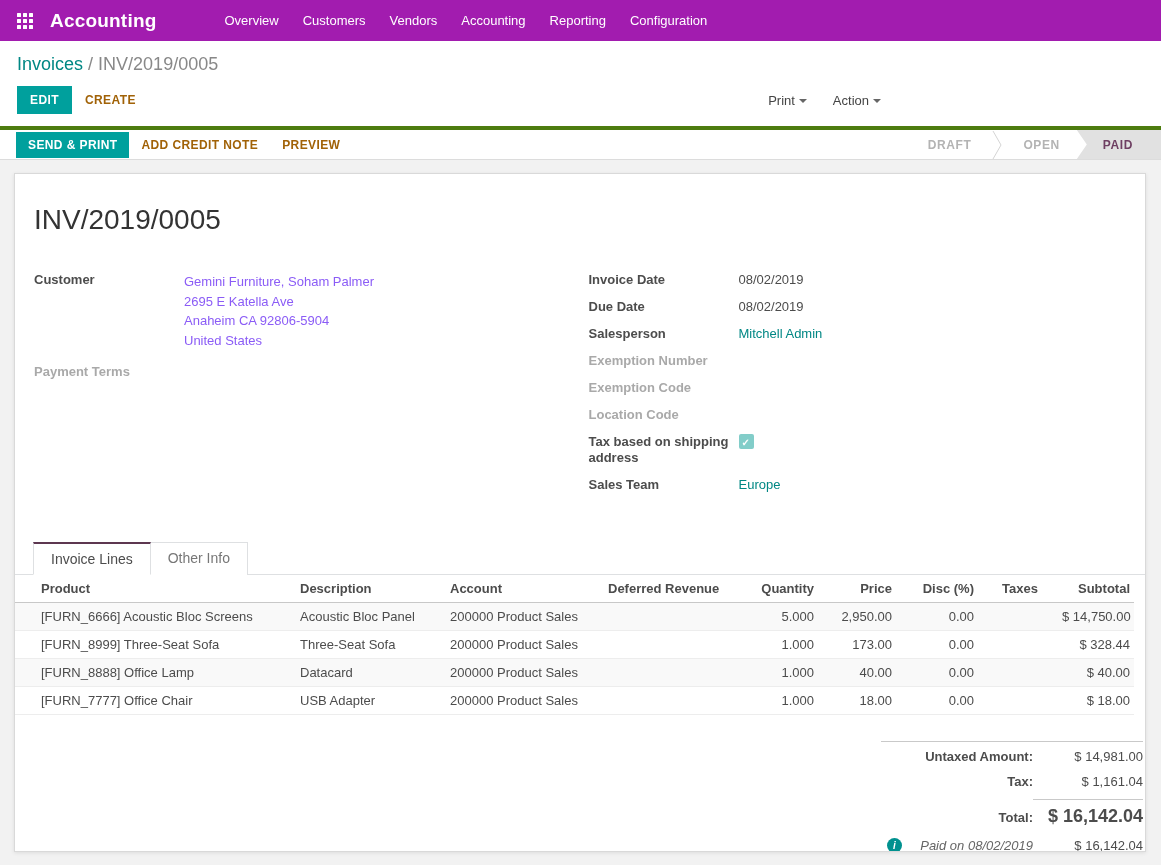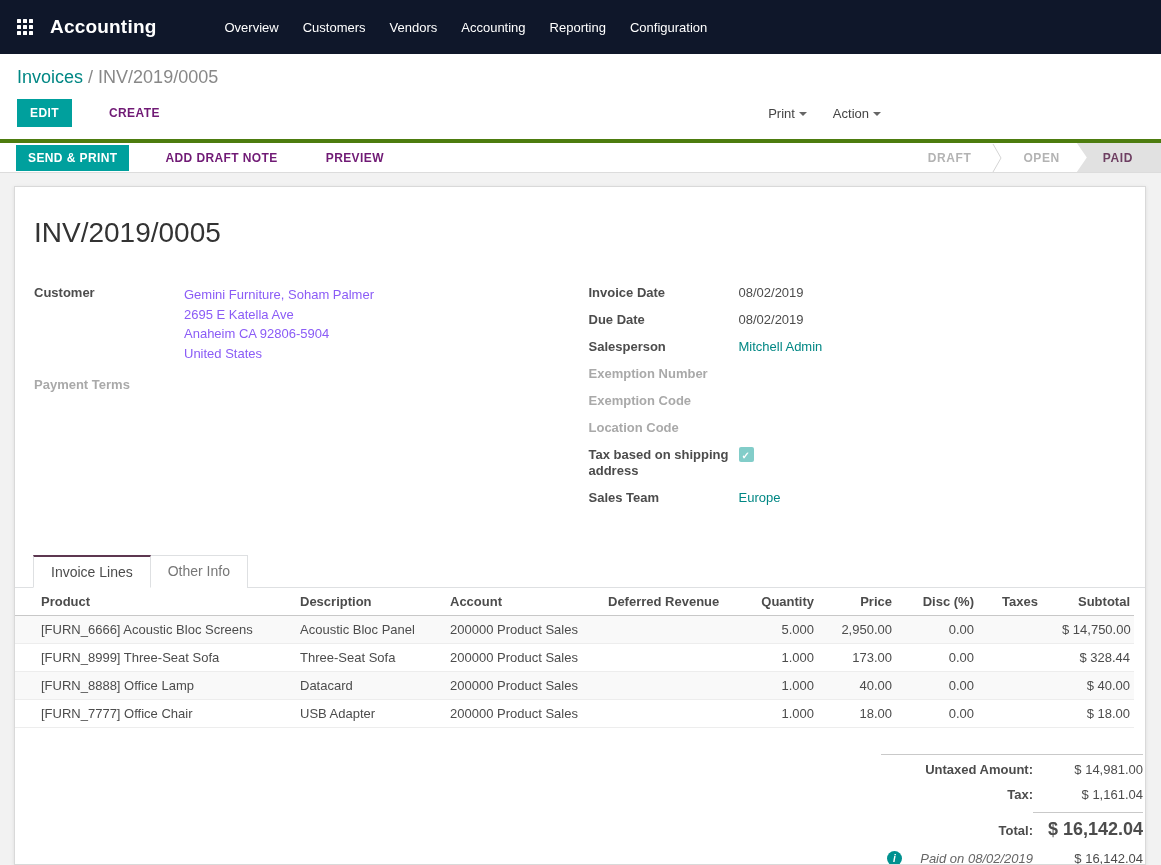--- a/index.html
+++ b/index.html
@@ -1,34 +1,34 @@
 <!DOCTYPE html>
 <html><head>
 <meta charset="utf-8">
 <style>
   * { box-sizing: border-box; margin: 0; padding: 0; }
   html,body { width:1161px; height:865px; overflow:hidden; }
   body { font-family:"Liberation Sans", sans-serif; background:#fff; color:#4c4c4c; }
 
   
-  .navbar { height:54px; background:#0f172a; display:flex; align-items:center; color:#fff; }
+  .navbar { height:41px; background:#a21caf; display:flex; align-items:center; color:#fff; }
   .apps-icon { display:grid; grid-template-columns:repeat(3,4px); grid-template-rows:repeat(3,4px); gap:2px; margin:0 17px 0 17px; cursor:pointer; }
   .apps-icon i { background:#fff; border-radius:0.5px; }
   .brand { font-size:19px; font-weight:bold; letter-spacing:0.2px; margin-right:56px; cursor:pointer; }
   .nav-menu { display:flex; font-size:13px; }
   .nav-menu .nav-item { padding:12px 12px; cursor:pointer; }
 
   
   .control-panel { padding:13px 16px 0 17px; height:85px; }
   .breadcrumb { font-size:18px; margin-bottom:11px; color:#888; }
   .breadcrumb .bc-link { color:#008784; cursor:pointer; }
   .cp-buttons { display:flex; align-items:center; }
   .btn { font-size:12px; font-weight:bold; letter-spacing:0.4px; border:none; cursor:pointer; background:none; }
   .btn-primary { background:#00A09D; color:#fff; padding:7px 13px; }
-  .btn-link { color:#701a75; padding:7px 13px;margin-left:24px; }
+  .btn-link { color:#a16207; padding:7px 13px; }
   .cp-right { margin-left:auto; margin-right:258px; display:flex; gap:14px; }
   .dropdown-toggle { font-size:13px; color:#444; background:none; border:none; cursor:pointer; padding:6px 6px; }
   .caret { display:inline-block; width:0; height:0; border-left:4px solid transparent; border-right:4px solid transparent; border-top:4px solid #666; margin-left:4px; vertical-align:middle; }
 
   
   .statusbar { height:34px; border-top:4px solid #4d7c0f; border-bottom:1px solid #dcdcdc; display:flex; align-items:center; padding-left:16px; background:#fff; }
   .statusbar .btn-primary { padding:6px 12px; }
   .statusbar .btn-link { padding:6px 12px; }
   .pipeline { margin-left:auto; display:flex; align-items:stretch; align-self:stretch; }
   .stage { display:flex; align-items:center; padding:0 21px; font-size:12px; font-weight:bold; letter-spacing:0.6px; color:#b3b3b3; cursor:pointer; }
@@ -117,21 +117,21 @@
     <button class="btn btn-link">CREATE</button>
     <div class="cp-right">
       <button class="dropdown-toggle"><span>Print</span><span class="caret"></span></button>
       <button class="dropdown-toggle"><span>Action</span><span class="caret"></span></button>
     </div>
   </div>
 </div>
 
 <div class="statusbar">
   <button class="btn btn-primary">SEND &amp; PRINT</button>
-  <button class="btn btn-link">ADD DRAFT NOTE</button>
+  <button class="btn btn-link">ADD CREDIT NOTE</button>
   <button class="btn btn-link">PREVIEW</button>
   <div class="pipeline">
     <span class="stage">DRAFT</span>
     <svg class="stage-sep" width="10" height="32" viewBox="0 0 10 32">
         <polyline points="1,2 9,16 1,30" fill="none" stroke="#d5d5d5" stroke-width="1"></polyline>
       </svg>
     <span class="stage">OPEN</span>
     <span class="stage active">PAID</span>
   </div>
 </div>

